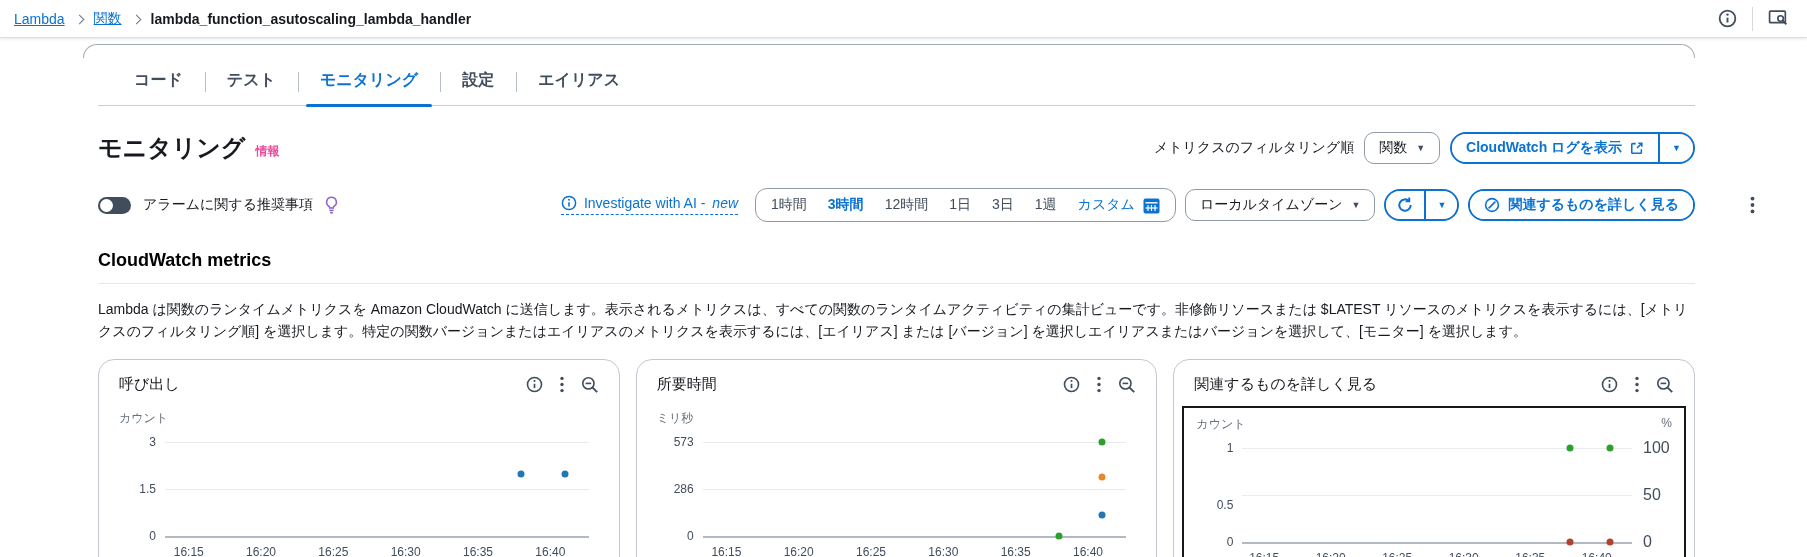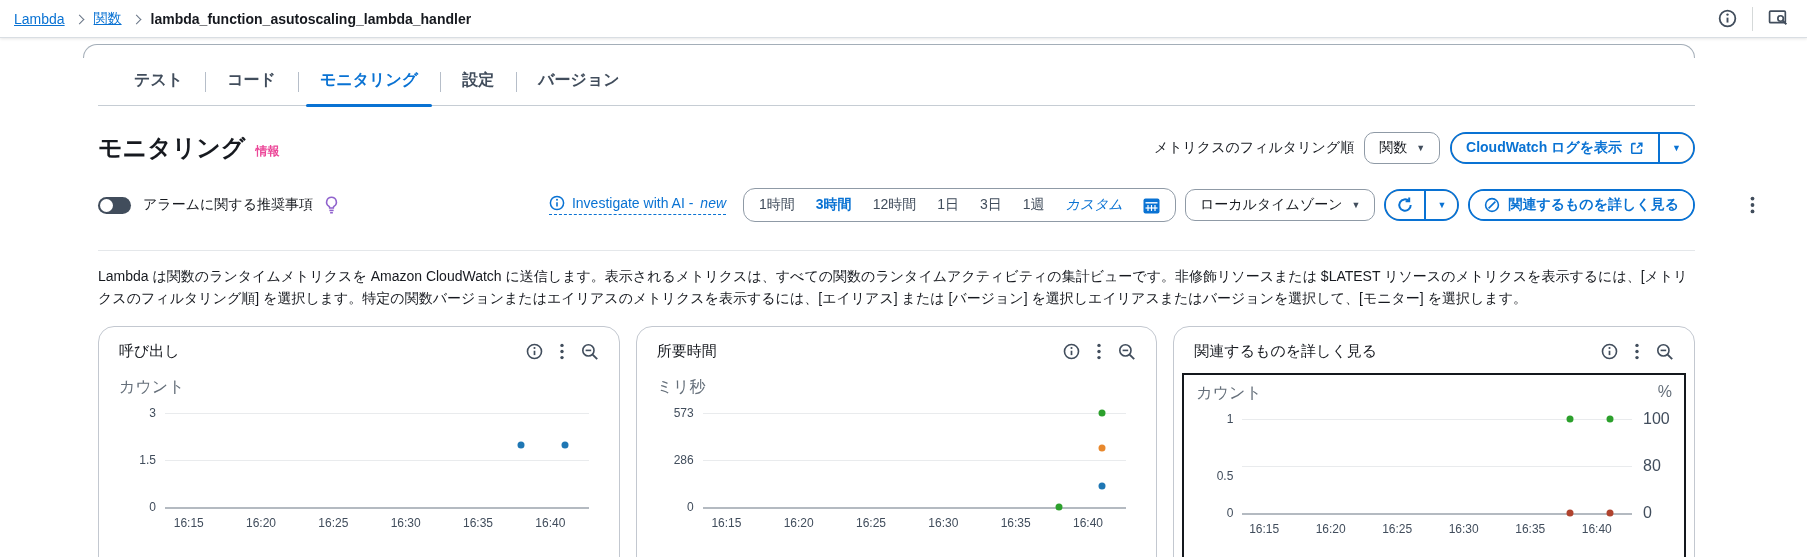--- a/index.html
+++ b/index.html
@@ -65,37 +65,37 @@
     margin-left:auto; display:inline-flex; align-items:center; gap:7px; color:#0972d3; font-size:14px;
     border-bottom:1.5px dashed #0972d3; padding-bottom:3px; cursor:pointer; margin-right:8px;
   }
   .investigate em { font-style:italic; }
   .time-box {
     display:inline-flex; align-items:center; gap:21px; border:1px solid #8f9aa6; border-radius:12px;
     padding:7px 15px; font-size:14px;
   }
   .time-item { color:#414d5c; cursor:pointer; white-space:nowrap; }
   .time-item.selected { color:#0972d3; font-weight:700; }
-  .custom-link { color:#0972d3; cursor:pointer; display:inline-flex; align-items:center; gap:20px;font-style:italic; }
+  .custom-link { color:#0972d3; cursor:pointer; display:inline-flex; align-items:center; gap:8px; }
   .kebab-btn { position:absolute; right:-60px; display:flex; color:#414d5c; cursor:pointer; }
   
   .section { margin:28px 112px 0 98px; }
   .section h2 { font-size:18px; font-weight:700; margin:0 0 12px; color:#000; }
   .section-divider { border-top:1px solid #e4e7ea; margin:0 0 14px; }
   .desc { font-size:14px; line-height:1.58; margin:0; color:#16191f; }
   
   .charts { display:flex; gap:16px; margin:17px 112px 0 98px; }
   .card { flex:1; border:1px solid #c3c8d0; border-radius:16px; padding:15px 20px; background:#fff; height:280px; }
   .card-head { display:flex; align-items:center; }
   .card-title { font-size:15px; color:#16191f; }
   .card-icons { margin-left:auto; display:flex; align-items:center; gap:17px; color:#414d5c; }
   .cicon { display:flex; cursor:pointer; }
   .chart-body { margin-top:16px; }
   .chart-body.focus { border:2px solid #14181d; margin:12px -12px 0; padding:8px 12px 20px; }
-  .units { display:flex; justify-content:space-between; font-size:16px; color:#656f7a; margin-bottom:15px; }
+  .units { display:flex; justify-content:space-between; font-size:12px; color:#656f7a; margin-bottom:15px; }
   .plot-wrap { position:relative; height:94px; margin-left:46px; margin-right:10px; }
   .plot-wrap.has-right { margin-right:40px; }
   .gridline { position:absolute; left:0; right:0; height:1px; background:#e9ebed; }
   .gridline.axis { height:2px; background:#b4bac1; }
   .ytick { position:absolute; right:calc(100% + 9px); transform:translateY(-50%); font-size:12px; color:#414d5c; white-space:nowrap; }
   .ytick-r { position:absolute; left:calc(100% + 11px); transform:translateY(-50%); font-size:16px; color:#414d5c; white-space:nowrap; }
   .dot { position:absolute; width:7px; height:7px; border-radius:50%; transform:translate(-50%,-50%); }
   .xlabels { position:relative; height:16px; margin:9px 10px 0 46px; font-size:12px; color:#414d5c; }
   .xlabels.has-right { margin-right:40px; }
   .xlabel { position:absolute; top:0; transform:translateX(-50%); white-space:nowrap; }
@@ -126,25 +126,25 @@
           <circle cx="12" cy="9" r="2.6" fill="none" stroke="#414d5c" stroke-width="1.6"></circle>
           <line x1="14" y1="11" x2="17.5" y2="14.5" stroke="#414d5c" stroke-width="1.8"></line>
         </svg>
     </span>
   </div>
 </header>
 
 <div class="peek-panel"></div>
 
 <div class="tabs-row" id="tabs">
+    <div class="tab">コード</div>
     <div class="tab">テスト</div>
-    <div class="tab">コード</div>
     <div class="tab active">モニタリング</div>
     <div class="tab">設定</div>
-    <div class="tab">バージョン</div>
+    <div class="tab">エイリアス</div>
   </div>
 
 <div class="mon-row">
   <h1 class="page-title">モニタリング</h1>
   <a class="info-link">情報</a>
   <div class="mon-right">
     <span class="filter-label">メトリクスのフィルタリング順</span>
     <button class="btn-plain">
       <span>関数</span>
       <span class="caret">▼</span>
@@ -248,20 +248,21 @@
   <span class="kebab-btn">
     <svg width="5" height="18" viewBox="0 0 5 18">
         <circle cx="2.5" cy="2.6" r="1.9" fill="#414d5c"></circle>
         <circle cx="2.5" cy="9" r="1.9" fill="#414d5c"></circle>
         <circle cx="2.5" cy="15.4" r="1.9" fill="#414d5c"></circle>
       </svg>
   </span>
 </div>
 
 <section class="section">
+  <h2>CloudWatch metrics</h2>
   <div class="section-divider"></div>
   <p class="desc">Lambda は関数のランタイムメトリクスを Amazon CloudWatch に送信します。表示されるメトリクスは、すべての関数のランタイムアクティビティの集計ビューです。非修飾リソースまたは $LATEST リソースのメトリクスを表示するには、[メトリクスのフィルタリング順] を選択します。特定の関数バージョンまたはエイリアスのメトリクスを表示するには、[エイリアス] または [バージョン] を選択しエイリアスまたはバージョンを選択して、[モニター] を選択します。</p>
 </section>
 
 <div class="charts" id="charts">
     <div class="card">
       <div class="card-head">
         <span class="card-title">呼び出し</span>
         <span class="card-icons">
           <span class="cicon">
@@ -397,21 +398,21 @@
         <div class="units">
           <span>カウント</span>
           <span>%</span>
         </div>
         <div class="plot-wrap has-right">
           <div class="gridline" style="top: 0px;"></div>
           <span class="ytick" style="top: 0px;">1</span>
           <span class="ytick-r" style="top: 0px;">100</span>
           <div class="gridline" style="top: 47px;"></div>
           <span class="ytick" style="top: 57px;">0.5</span>
-          <span class="ytick-r" style="top: 47px;">80</span>
+          <span class="ytick-r" style="top: 47px;">50</span>
           <div class="gridline axis" style="top: 94px;"></div>
           <span class="ytick" style="top: 94px;">0</span>
           <span class="ytick-r" style="top: 94px;">0</span>
           <span class="dot" style="left: 84.122%; top: 0px; background: rgb(44, 160, 44);"></span>
           <span class="dot" style="left: 94.364%; top: 0px; background: rgb(44, 160, 44);"></span>
           <span class="dot" style="left: 84.122%; top: 94px; background: rgb(176, 67, 46);"></span>
           <span class="dot" style="left: 94.364%; top: 94px; background: rgb(176, 67, 46);"></span>
         </div>
         <div class="xlabels has-right">
           <span class="xlabel" style="left: 5.6%;">16:15</span>

